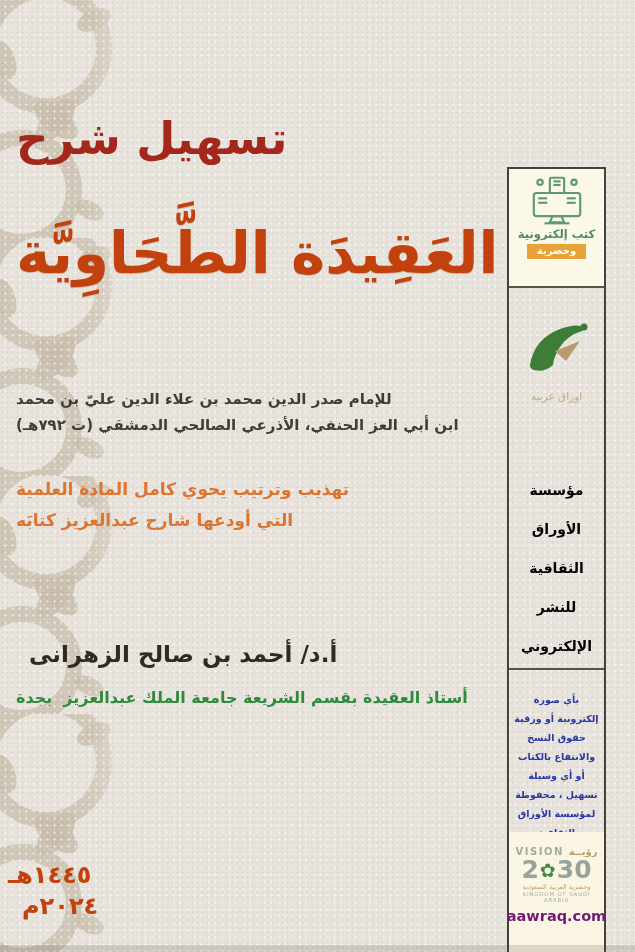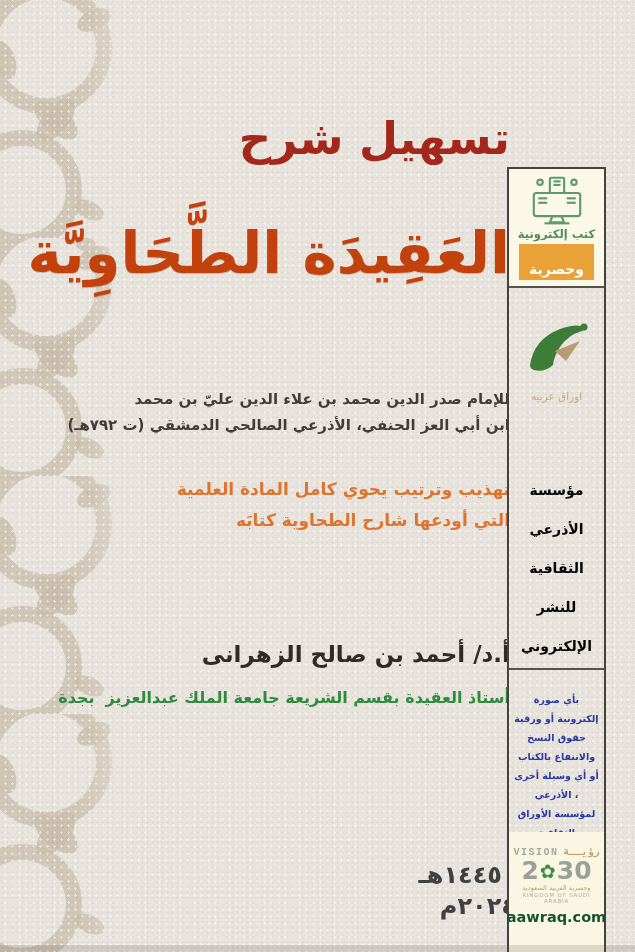--- a/index.html
+++ b/index.html
@@ -13,60 +13,60 @@
     background-image:radial-gradient(rgba(110,98,82,.07) 1px,transparent 1.2px),
                      radial-gradient(rgba(255,255,255,.5) 1px,transparent 1.2px);
     background-size:5px 5px,7px 7px;background-position:0 0,2px 3px;
   }
   .ornament{position:absolute;left:-6px;top:0;}
   .ornament-fade{position:absolute;left:0;top:0;width:150px;height:952px;
     background:linear-gradient(to right,rgba(232,228,221,0) 55%,#e8e4dd 100%);pointer-events:none;}
   .bottom-strip{position:absolute;left:0;right:0;bottom:0;height:7px;background:rgba(90,80,68,.18);}
 
   
-  .cline{position:absolute;left:0;width:510px;text-align:right;direction:rtl;}
+  .cline{position:absolute;left:16px;width:510px;text-align:left;direction:rtl;}
   .series-title{top:112px;font-size:45px;font-weight:700;color:#a3271b;}
   .main-title{top:220px;font-size:58px;line-height:1.15;font-weight:700;color:#c2410c;
     text-shadow:0 1px 0 rgba(90,70,50,.25);}
   .author{top:386px;font-size:15px;line-height:26px;font-weight:700;color:#403d39;}
   .subtitle{top:474px;font-size:17px;line-height:31px;font-weight:700;color:#dd7430;}
   .prepared{top:614px;font-size:19px;font-weight:600;color:#33302b;}
-  .editor-name{top:641px;font-size:23px;font-weight:600;color:#2e2b27;}
+  .editor-name{top:641px;font-size:23px;font-weight:600;color:#2e2b27;margin-left:13px;}
   .editor-title{top:688px;font-size:16px;font-weight:600;color:#2e8b3e;white-space:pre-wrap;}
-  .dates{top:860px;font-size:24px;font-weight:700;color:#404040;line-height:31px;}
+  .dates{top:860px;font-size:24px;font-weight:700;color:#c2410c;line-height:31px;}
   .dates .hijri{transform:translateX(-8px);}
   .dates .greg{transform:translateX(6px);}
   .dates div{display:block;}
 
   
   .panel{position:absolute;left:507px;top:167px;width:99px;height:895px;
     border:2px solid #45423c;box-sizing:border-box;background:transparent;}
   .panel .sec{position:absolute;left:0;right:0;text-align:center;}
   .ebooks-box{top:0;height:119px;background:#fcf8e7;border-bottom:2px solid #56534c;
     display:flex;flex-direction:column;align-items:center;padding-top:7px;box-sizing:border-box;}
   .ebooks-caption{font-size:11.5px;font-weight:700;color:#4f8f5f;direction:rtl;margin-top:1px;}
-  .badge{margin-top:3px;background:#e8a238;color:#ffffff;font-size:14px;font-weight:700;
-    padding:17px 10px 3px;direction:rtl;}
+  .badge{margin-top:3px;background:#e8a238;color:#ffffff;font-size:10px;font-weight:700;
+    padding:1px 10px 3px;direction:rtl;}
   .awraq-block{top:148px;}
   .awraq-caption{font-size:10.5px;color:#c4aa80;direction:rtl;margin-top:7px;}
   .publisher-block{top:302px;direction:rtl;}
   .publisher-block div{font-size:14px;font-weight:700;color:#000000;line-height:39px;}
   .divider2{position:absolute;left:0;right:0;top:499px;border-top:2px solid #55524b;}
   .copyright{top:521px;direction:rtl;padding:0 4px;}
   .copyright div{font-size:9.5px;font-weight:700;color:#2838a6;line-height:19px;}
   .bottom-box{top:663px;bottom:0;background:#fbf6e3;display:flex;flex-direction:column;
     align-items:center;padding-top:14px;box-sizing:border-box;}
-  .vision-row{display:flex;align-items:center;gap:5px;font-family:Liberation Mono, monospace;}
+  .vision-row{display:flex;align-items:center;gap:5px;}
   .vision-en{font-size:10px;font-weight:700;letter-spacing:1.5px;color:#a3aba0;}
   .vision-ar{font-size:10px;font-weight:700;color:#b9a06b;direction:rtl;}
   .vision-year{font-size:25px;font-weight:700;color:#98a29a;line-height:26px;display:flex;align-items:center;}
   .palm{color:#3e8d45;font-size:19px;margin:0 1px;}
   .kingdom-ar{font-size:6.5px;color:#b9a06b;direction:rtl;}
   .kingdom-en{font-size:5.5px;letter-spacing:.8px;color:#a6ada3;}
-  .website{margin-top:5px;font-size:14.5px;font-weight:700;color:#14532d;}
+  .website{margin-top:5px;font-size:14.5px;font-weight:700;color:#701a75;}
 </style>
 </head>
 <body>
 
 <div id="canvas">
 
   <svg class="ornament" width="150" height="952" aria-hidden="true">
     <defs>
       <pattern id="arab" x="0" y="0" width="150" height="238" patternUnits="userSpaceOnUse">
         <g fill="none" stroke="#cbbead" stroke-opacity="0.75" stroke-width="16">
@@ -91,21 +91,21 @@
   <div class="cline series-title">تسهيل شرح</div>
   <div class="cline main-title">العَقِيدَة الطَّحَاوِيَّة</div>
 
   <div class="cline author">
     <div>للإمام صدر الدين محمد بن علاء الدين عليّ بن محمد</div>
     <div>ابن أبي العز الحنفي، الأذرعي الصالحي الدمشقي (ت ٧٩٢هـ)</div>
   </div>
 
   <div class="cline subtitle">
     <div>تهذيب وترتيب يحوي كامل المادة العلمية</div>
-    <div>التي أودعها شارح الطحاوية كتابَه</div>
+    <div>التي أودعها شارح عبدالعزيز كتابَه</div>
   </div>
 
   <div class="cline editor-name">أ.د/ أحمد بن صالح الزهرانى</div>
   <div class="cline editor-title">أستاذ العقيدة بقسم الشريعة جامعة الملك عبدالعزيز  بجدة</div>
 
   <div class="cline dates">
     <div class="hijri">١٤٤٥هـ</div>
     <div class="greg">٢٠٢٤م</div>
   </div>
 
@@ -136,32 +136,32 @@
       <svg width="70" height="62" viewBox="0 0 70 62" aria-hidden="true">
         <path d="M8 48 Q12 22 38 12 Q54 6 62 10 Q64 12 60 14 Q46 18 38 30 Q32 39 31 48 Q22 56 12 53 Q8 52 8 48 Z" fill="#3e7d37"></path>
         <path d="M33 34 L58 24 L44 44 Z" fill="#b99b71"></path>
         <circle cx="62" cy="10" r="3.5" fill="#3e7d37"></circle>
       </svg>
       <div class="awraq-caption">اوراق عربيه</div>
     </div>
 
     <div class="sec publisher-block">
       <div>مؤسسة</div>
-      <div>الأذرعي</div>
+      <div>الأوراق</div>
       <div>الثقافية</div>
       <div>للنشر</div>
       <div>الإلكتروني</div>
     </div>
 
     <div class="divider2"></div>
 
     <div class="sec copyright">
       <div>بأي صورة إلكترونية أو ورقية</div>
       <div>حقوق النسخ والانتفاع بالكتاب</div>
-      <div>أو أي وسيلة أخرى ، الأذرعي</div>
+      <div>أو أي وسيلة تسهيل ، محفوظة</div>
       <div>لمؤسسة الأوراق الثقافية</div>
     </div>
 
     <div class="sec bottom-box">
       <div class="vision-row">
         <span class="vision-en">VISION</span>
         <span class="vision-ar">رؤيــة</span>
       </div>
       <div class="vision-year">
         <span>2</span>

